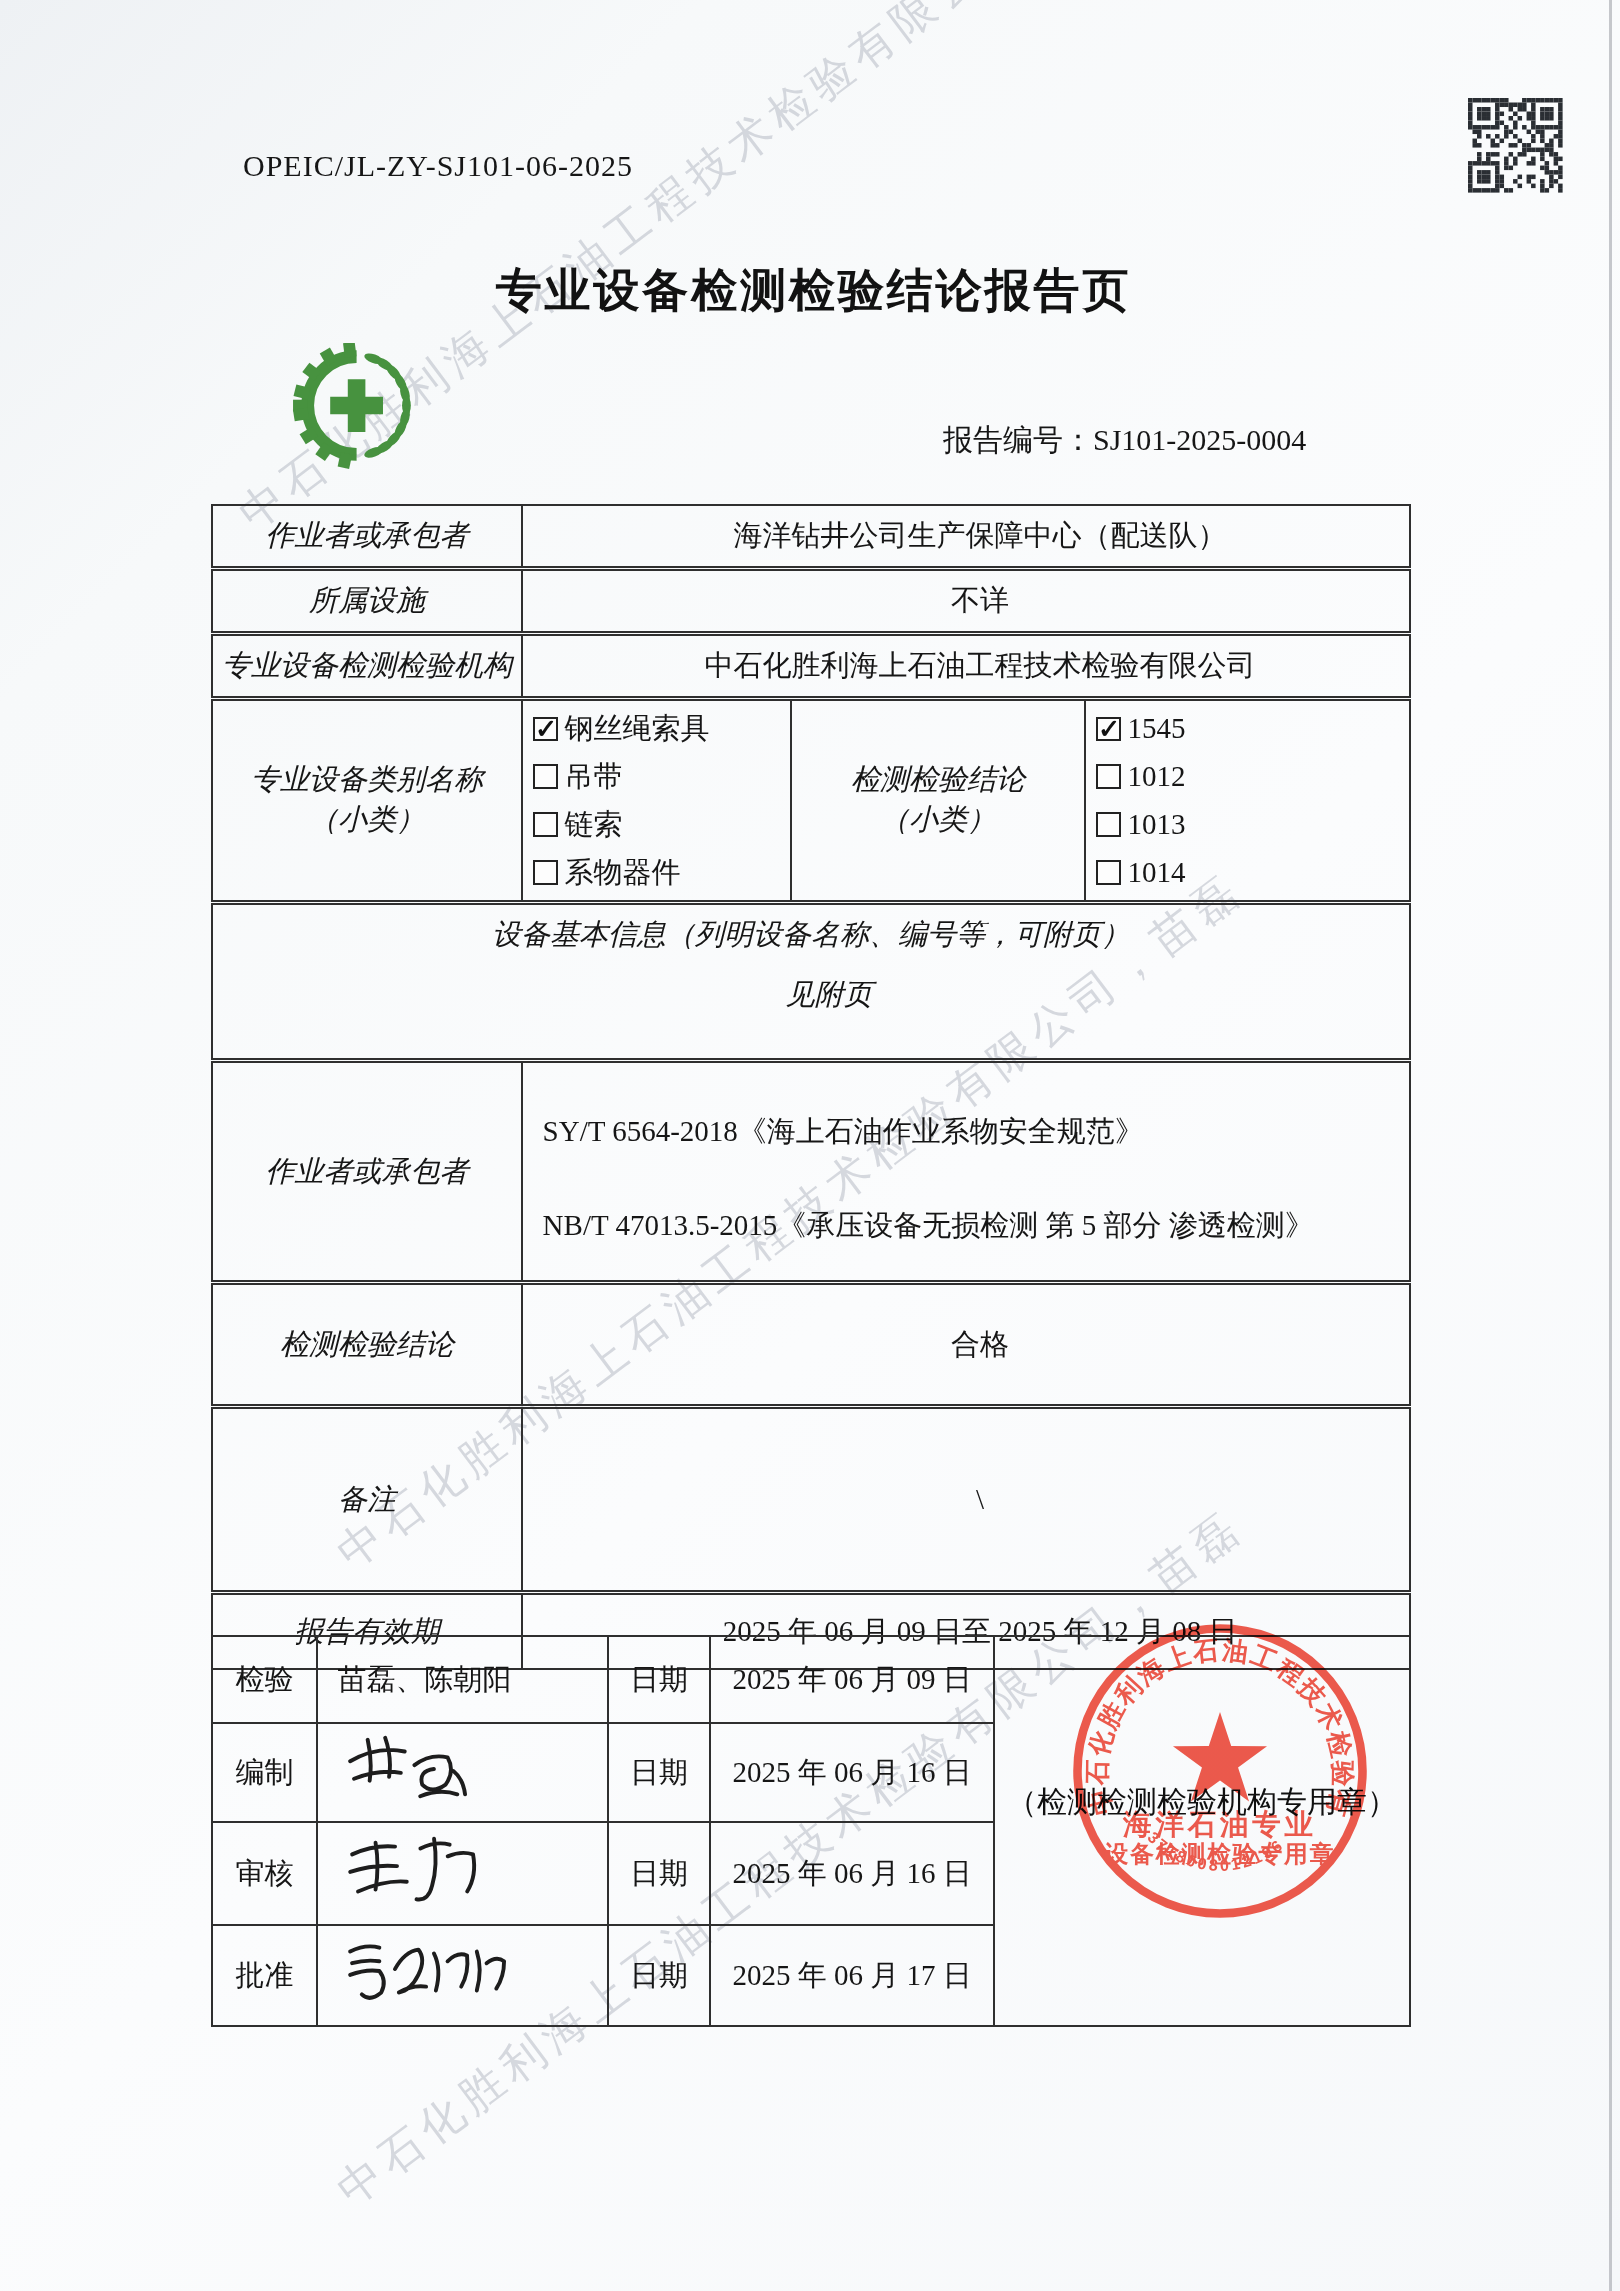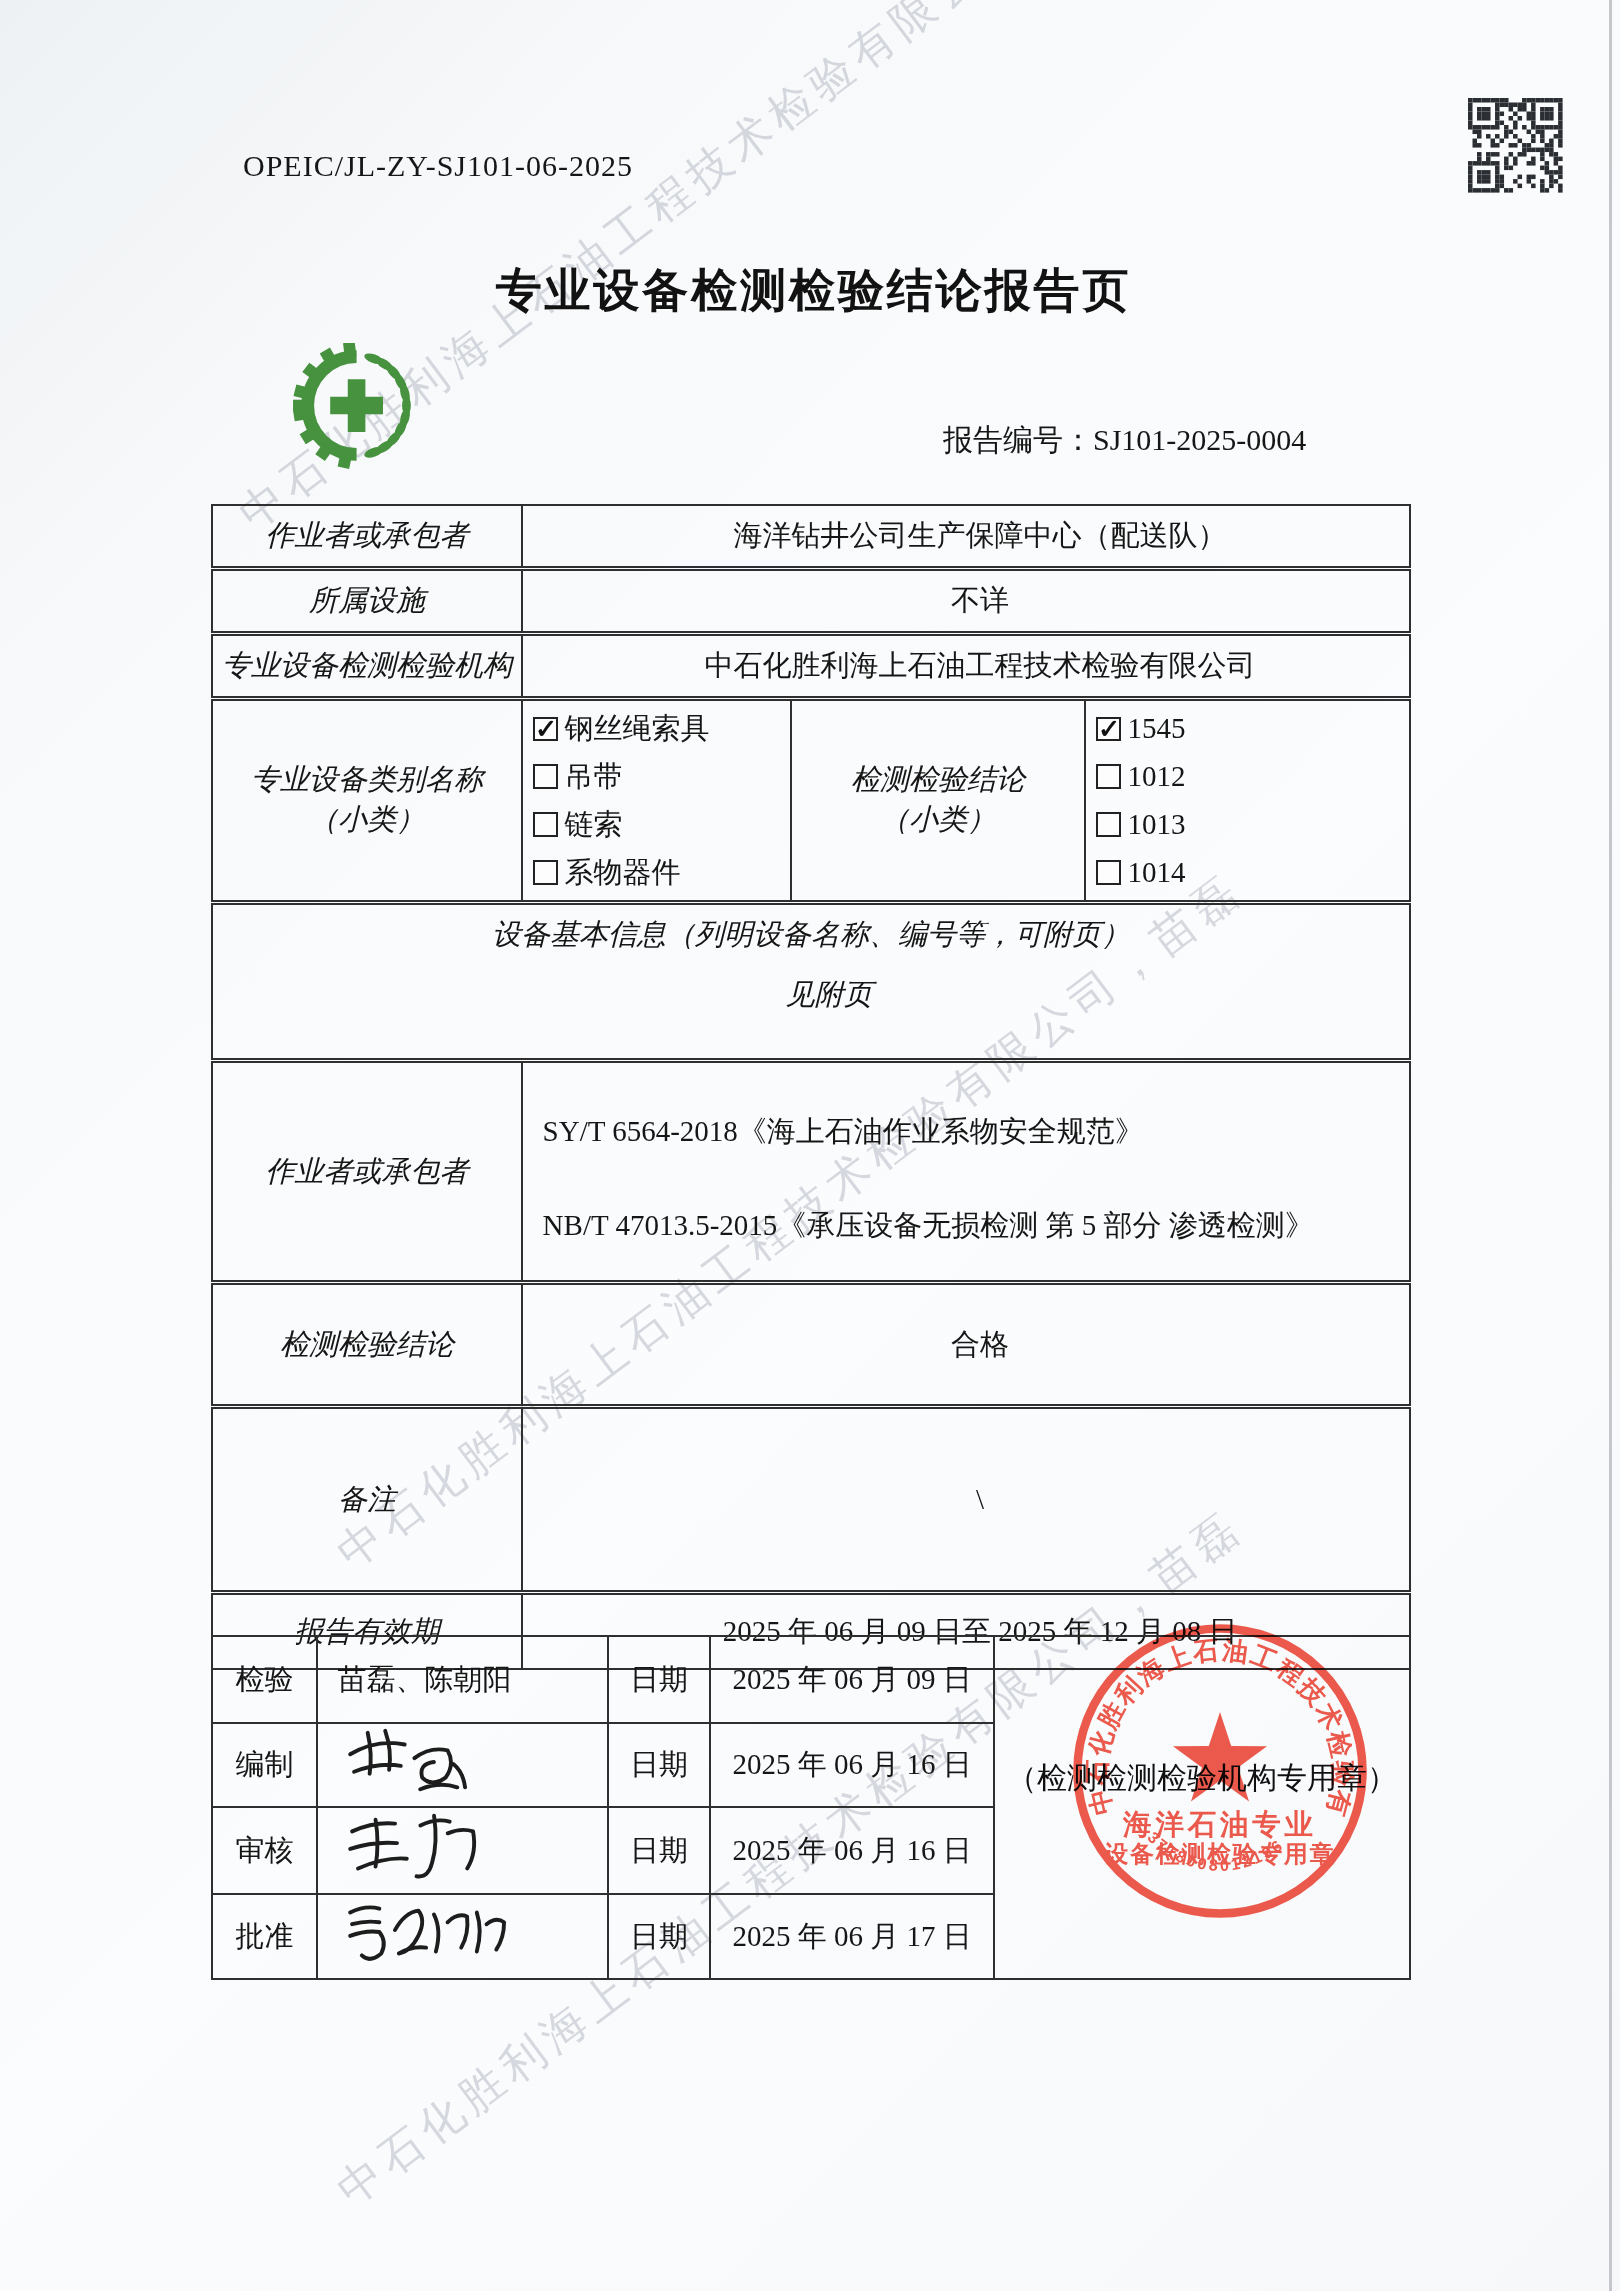--- a/index.html
+++ b/index.html
@@ -32,21 +32,21 @@
   .cb{display:inline-block;width:20.6px;height:20.6px;border:2px solid #222;margin-right:6.9px;
       position:relative;top:2.9px;background:#fdfdfd;}
   .cb.checked::after{content:"\2713";position:absolute;left:0px;top:-8.8px;font-size:26.5px;font-weight:bold;color:#111;}
   td.info{vertical-align:top;text-align:center;font-style:italic;}
   .info1{margin-top:9.8px;}
   .info2{margin-top:19.6px;padding-left:36px;}
   td.stds{vertical-align:top;padding-left:19.6px;}
   .std1{margin-top:49px;}
   .std2{margin-top:54px;}
   .sign{left:211px;top:1635px;width:1198px;border:2.9px solid #2f2f2f;}
-  .sign td{border:2px solid #2f2f2f;font-size:29px;padding:0;vertical-align:middle;margin-top:15px;}
+  .sign td{border:2px solid #2f2f2f;font-size:29px;padding:8px;vertical-align:middle;margin-top:15px;}
   td.role{text-align:center;}
   td.sig{padding-left:19.6px;}
   td.datelbl{text-align:center;}
   td.dateval{text-align:center;}
   td.stampcell{position:relative;vertical-align:middle;}
   .caption{position:relative;z-index:2;white-space:nowrap;text-align:center;font-size:30px;
            transform:translateY(-29px);color:#101010;}
   .sigpath{stroke:#1d1d1d;stroke-width:4;fill:none;stroke-linecap:round;stroke-linejoin:round;}
   
   .stamp{position:absolute;left:1068px;top:1619px;z-index:5;mix-blend-mode:multiply;opacity:.88;

